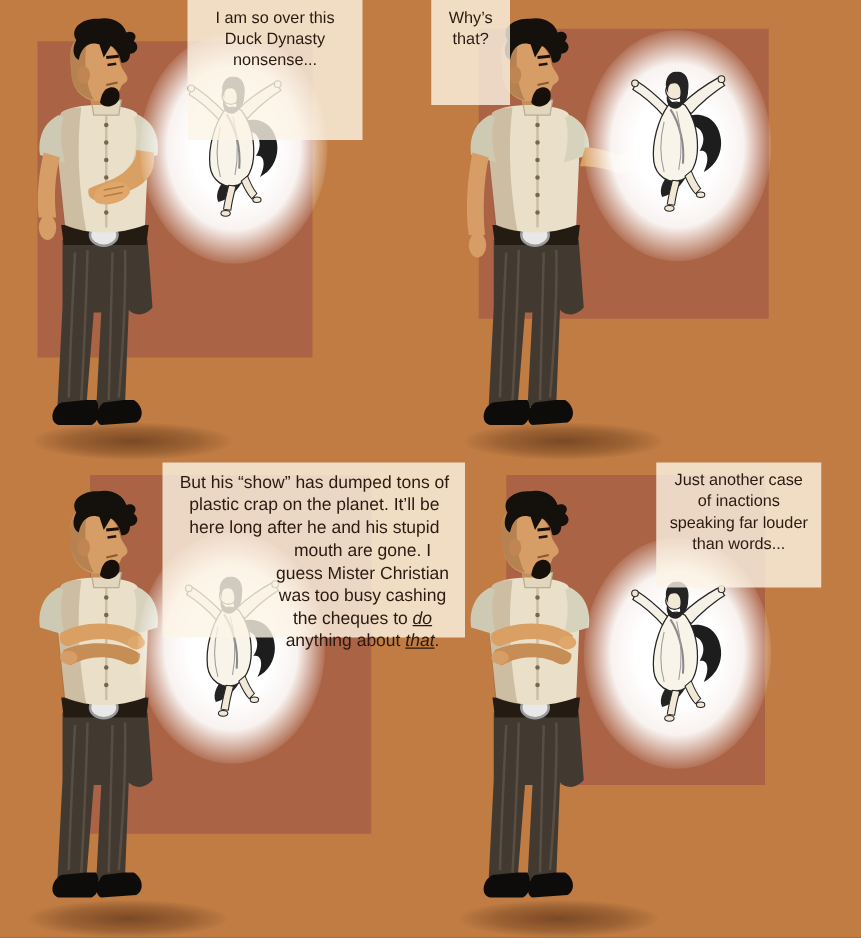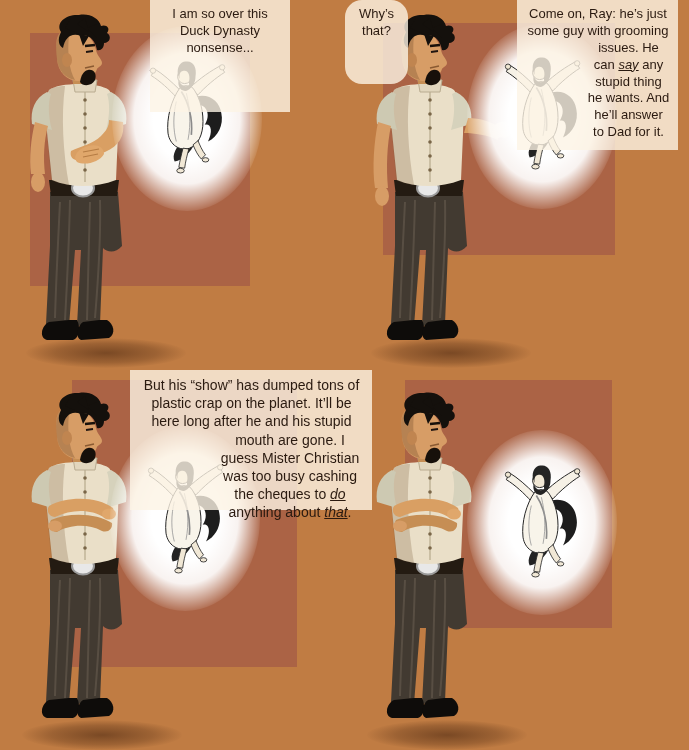--- a/index.html
+++ b/index.html
@@ -40,21 +40,21 @@
   .p2 .glow{left:122px;top:24px;} .p2 .jesus{left:148px;top:44px;}
   .p3 .glow{left:110px;top:58px;} .p3 .jesus{left:136px;top:80px;}
   .p4 .glow{left:122px;top:62px;} .p4 .jesus{left:148px;top:84px;}
 
   .bubble{
     position:absolute;background:rgba(253,244,229,.8);
     text-align:center;padding:6px 8px;box-sizing:border-box;
     font-size:13px;line-height:1.3;z-index:5;
   }
   .p1 .b1{left:150px;top:0;width:140px;height:112px;}
-  .p2 .b1{left:0;top:0;width:63px;height:84px;border-radius:17px;}
+  .p2 .b1{left:0;top:0;width:63px;height:84px;}
   .p2 .b2{left:172px;top:0;width:161px;height:150px;}
   .p3 .b1{left:130px;top:2px;width:242px;height:140px;font-size:14px;}
   .p4 .b1{left:180px;top:2px;width:132px;height:100px;}
 
   .fl{float:left;}
   .sp-a{width:1px;height:35px;}
   .sp-b{clear:left;width:62px;height:110px;}
   .sp-c{width:1px;height:66px;}
   .sp-d{clear:left;width:78px;height:70px;}
   .em{font-style:italic;text-decoration:underline;}
@@ -170,23 +170,20 @@
     </svg>
     <div class="jesus-wrap">
       <div class="glow"></div>
       <svg class="jesus" viewBox="0 0 120 150">
         <use href="#jesus-fig"></use>
       </svg>
     </div>
     <div class="bubble b1">
       <span>Why’s that?</span>
     </div>
-    <div class="bubble b2">
-      <span class="fl sp-a"></span><span class="fl sp-b"></span><span>Come on, Ray: he’s just some guy with grooming issues. He can </span><span class="em">say</span><span> any stupid thing he wants. And he’ll answer to Dad for it.</span>
-    </div>
   </section>
 
   <section class="panel p3">
     <div class="bgrect"></div>
     <div class="floor-shadow"></div>
     <svg class="char" viewBox="0 0 185 350">
       <use href="#char-base"></use>
         <use href="#arms-crossed"></use>
     </svg>
     <div class="jesus-wrap">
@@ -206,15 +203,18 @@
     <svg class="char" viewBox="0 0 185 350">
       <use href="#char-base"></use>
         <use href="#arms-crossed"></use>
     </svg>
     <div class="jesus-wrap">
       <div class="glow"></div>
       <svg class="jesus" viewBox="0 0 120 150">
         <use href="#jesus-fig"></use>
       </svg>
     </div>
+    <div class="bubble b1">
+      <span>Just another case of inactions speaking far louder than words...</span>
+    </div>
   </section>
 
 </div>
 
 </body></html>

